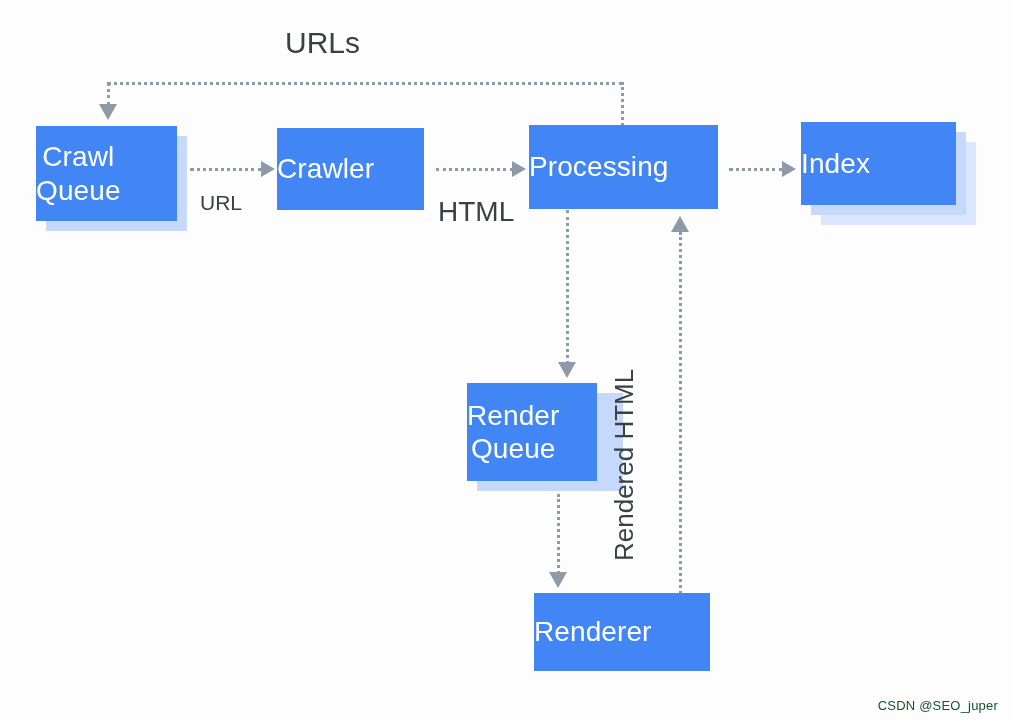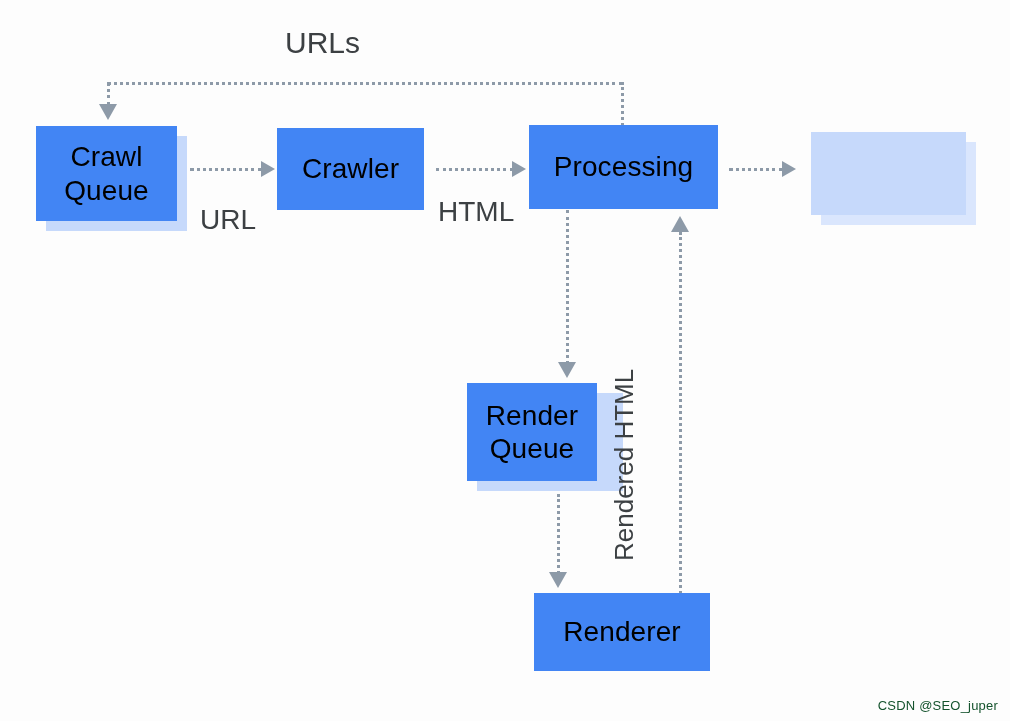--- a/index.html
+++ b/index.html
@@ -15,23 +15,23 @@
     overflow: hidden;
     font-family: "Liberation Sans", sans-serif;
   }
 
   
   .node {
     position: absolute;
     box-sizing: border-box;
     display: flex;
     align-items: center;
-    justify-content: center;
+    justify-content: flex-start;
     text-align: center;
-    color: #000000;
+    color: #ffffff;
     background: #4285f4;
     font-weight: 400;
     line-height: 1.18;
     letter-spacing: 0.1px;
     z-index: 6;
     user-select: none;
   }
   .node .node-label {
     display: block;
     white-space: pre-line;
@@ -148,34 +148,37 @@
   <div class="node" style="left:529px; top:125px; width:189px; height:84px; font-size:28px;">
     <span class="node-label">Processing</span>
   </div>
 
   <div class="node" style="left:277px; top:128px; width:147px; height:82px; font-size:28px;">
     <span class="node-label">Crawler</span>
   </div>
 
   <div class="stack-layer l2" style="left:821px; top:142px; width:155px; height:83px;"></div>
   <div class="stack-layer" style="left:811px; top:132px; width:155px; height:83px;"></div>
+  <div class="node" style="left:801px; top:122px; width:155px; height:83px; font-size:28px;">
+    <span class="node-label">Index</span>
+  </div>
 
   <div class="stack-layer" style="left:477px; top:393px; width:146px; height:98px;"></div>
   <div class="node" style="left:467px; top:383px; width:130px; height:98px; font-size:28px;">
     <span class="node-label">Render
 Queue</span>
   </div>
 
   <div class="node" style="left:534px; top:593px; width:176px; height:78px; font-size:28px;">
     <span class="node-label">Renderer</span>
   </div>
 
   <div class="edge-label" style="left:285px; top:26px; font-size:30px;">URLs</div>
 
-  <div class="edge-label" style="left:200px; top:204px; font-size:28px;">URL</div>
+  <div class="edge-label" style="left:200px; top:191px; font-size:21px;">URL</div>
 
   <div class="edge-label" style="left:438px; top:196px; font-size:28px;text-align:center;">HTML</div>
 
   <div class="edge-label vertical" style="left:640px; top:530px; font-size:26px;">Rendered HTML</div>
 
   <div class="watermark">CSDN @SEO_juper</div>
 
 </div>
 
 </body></html>

